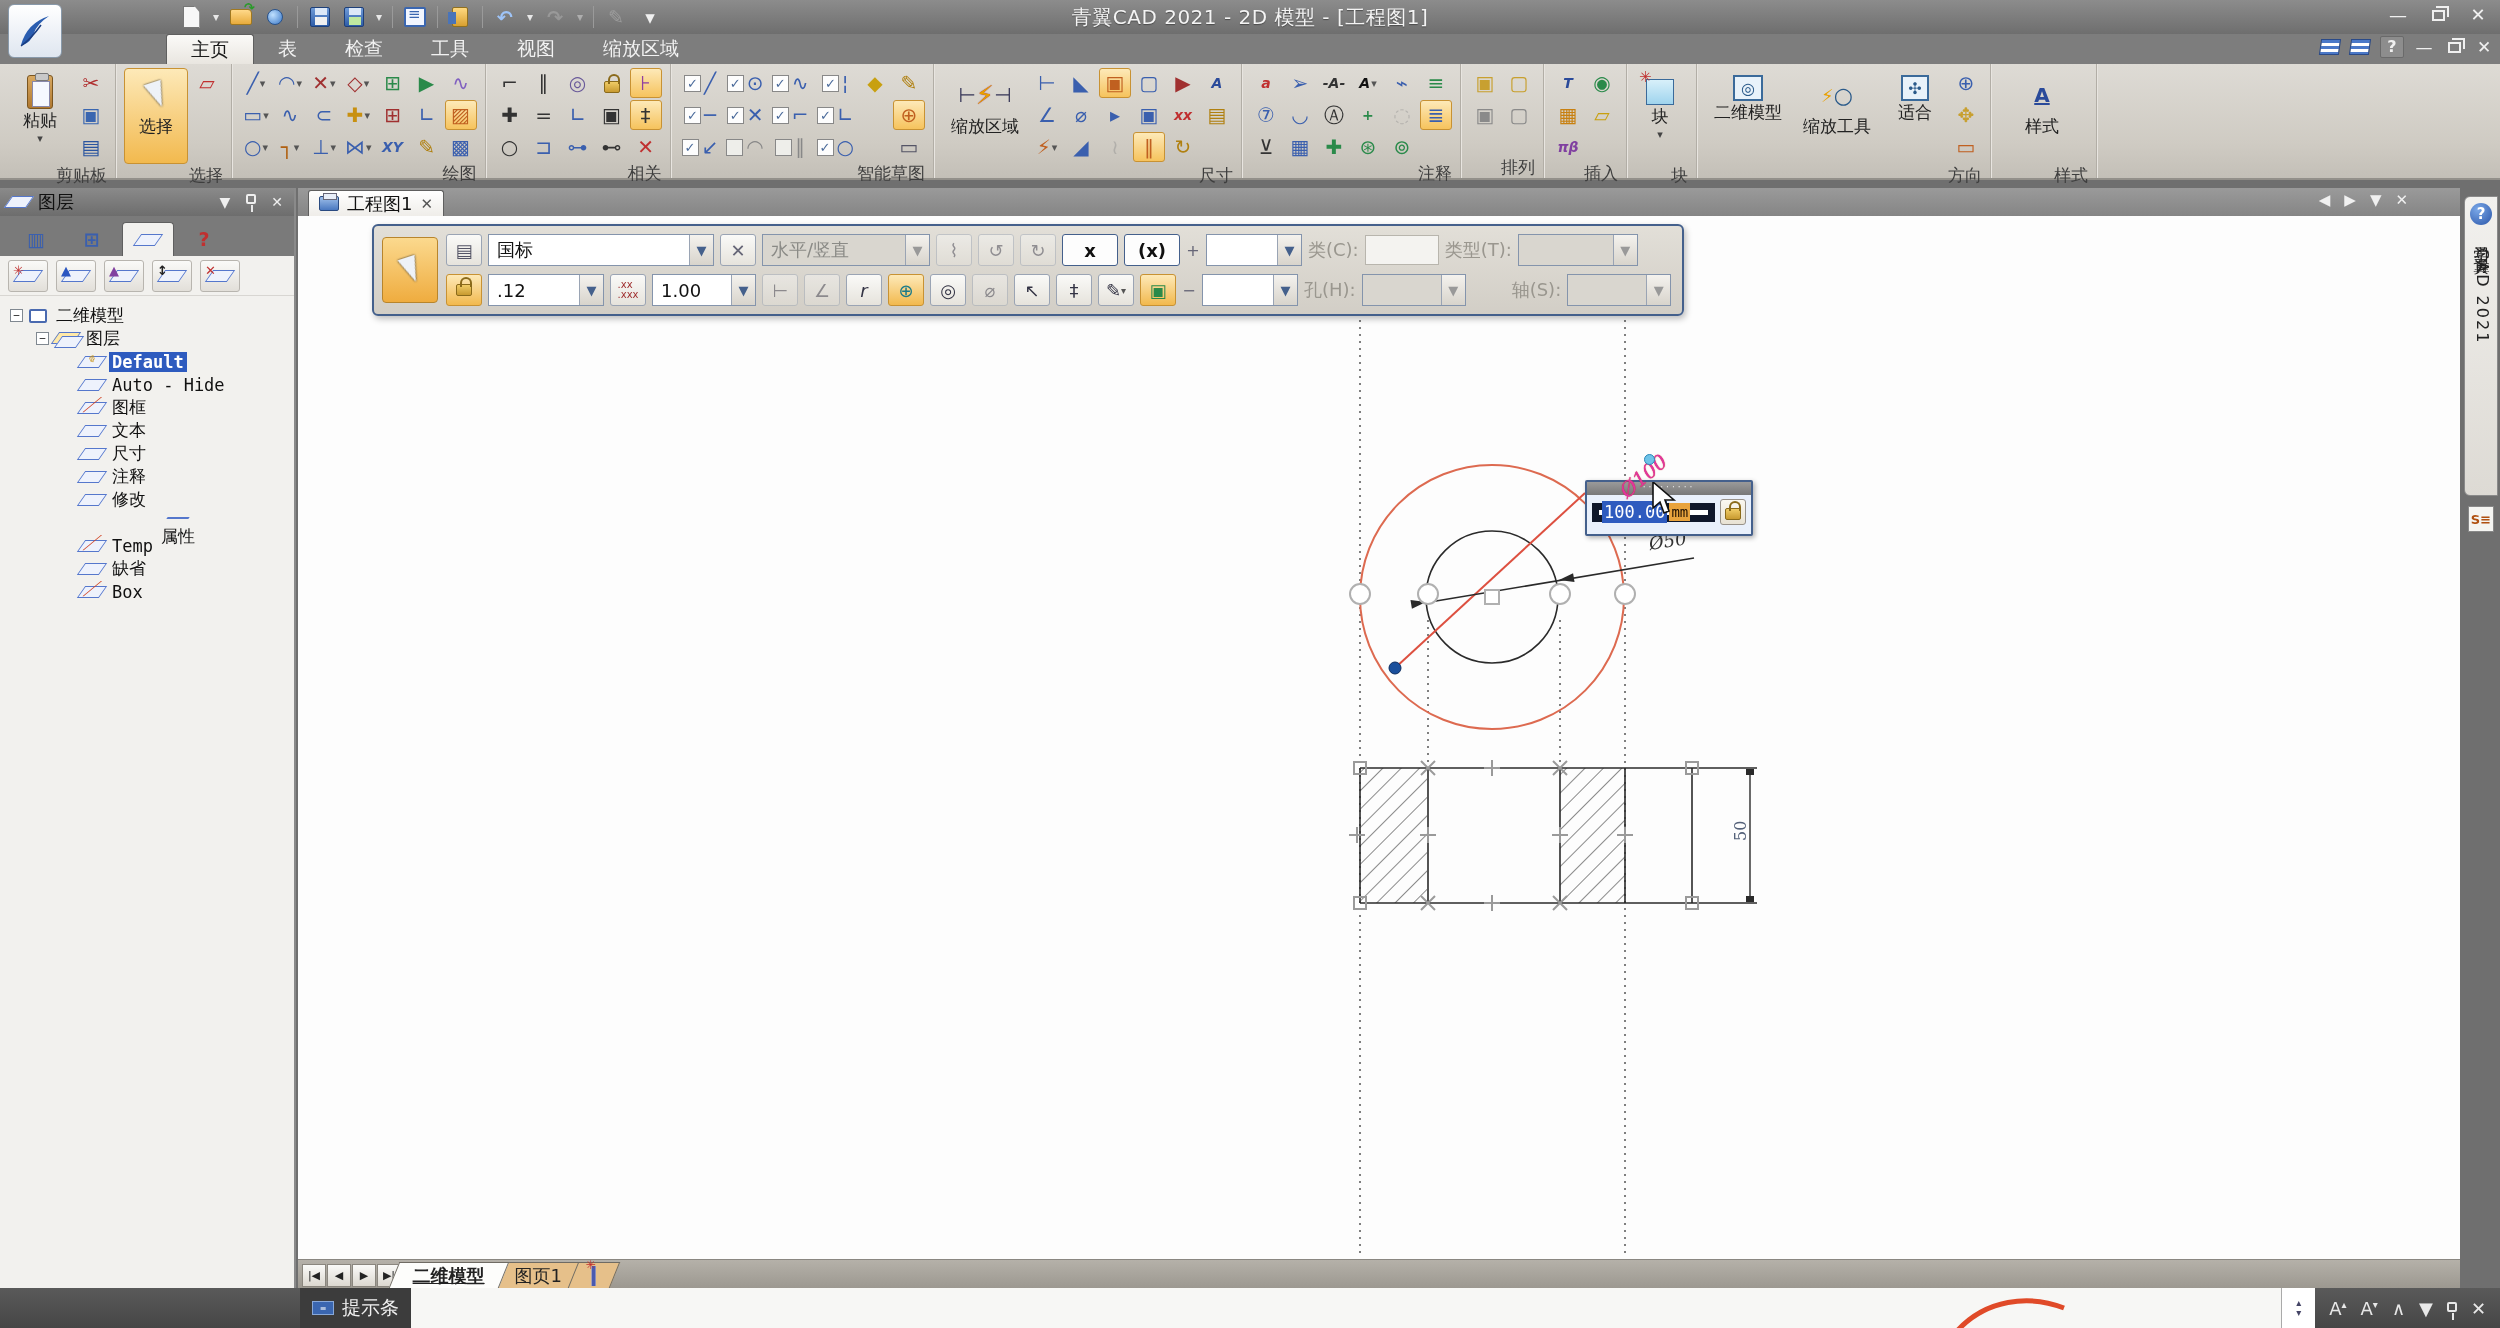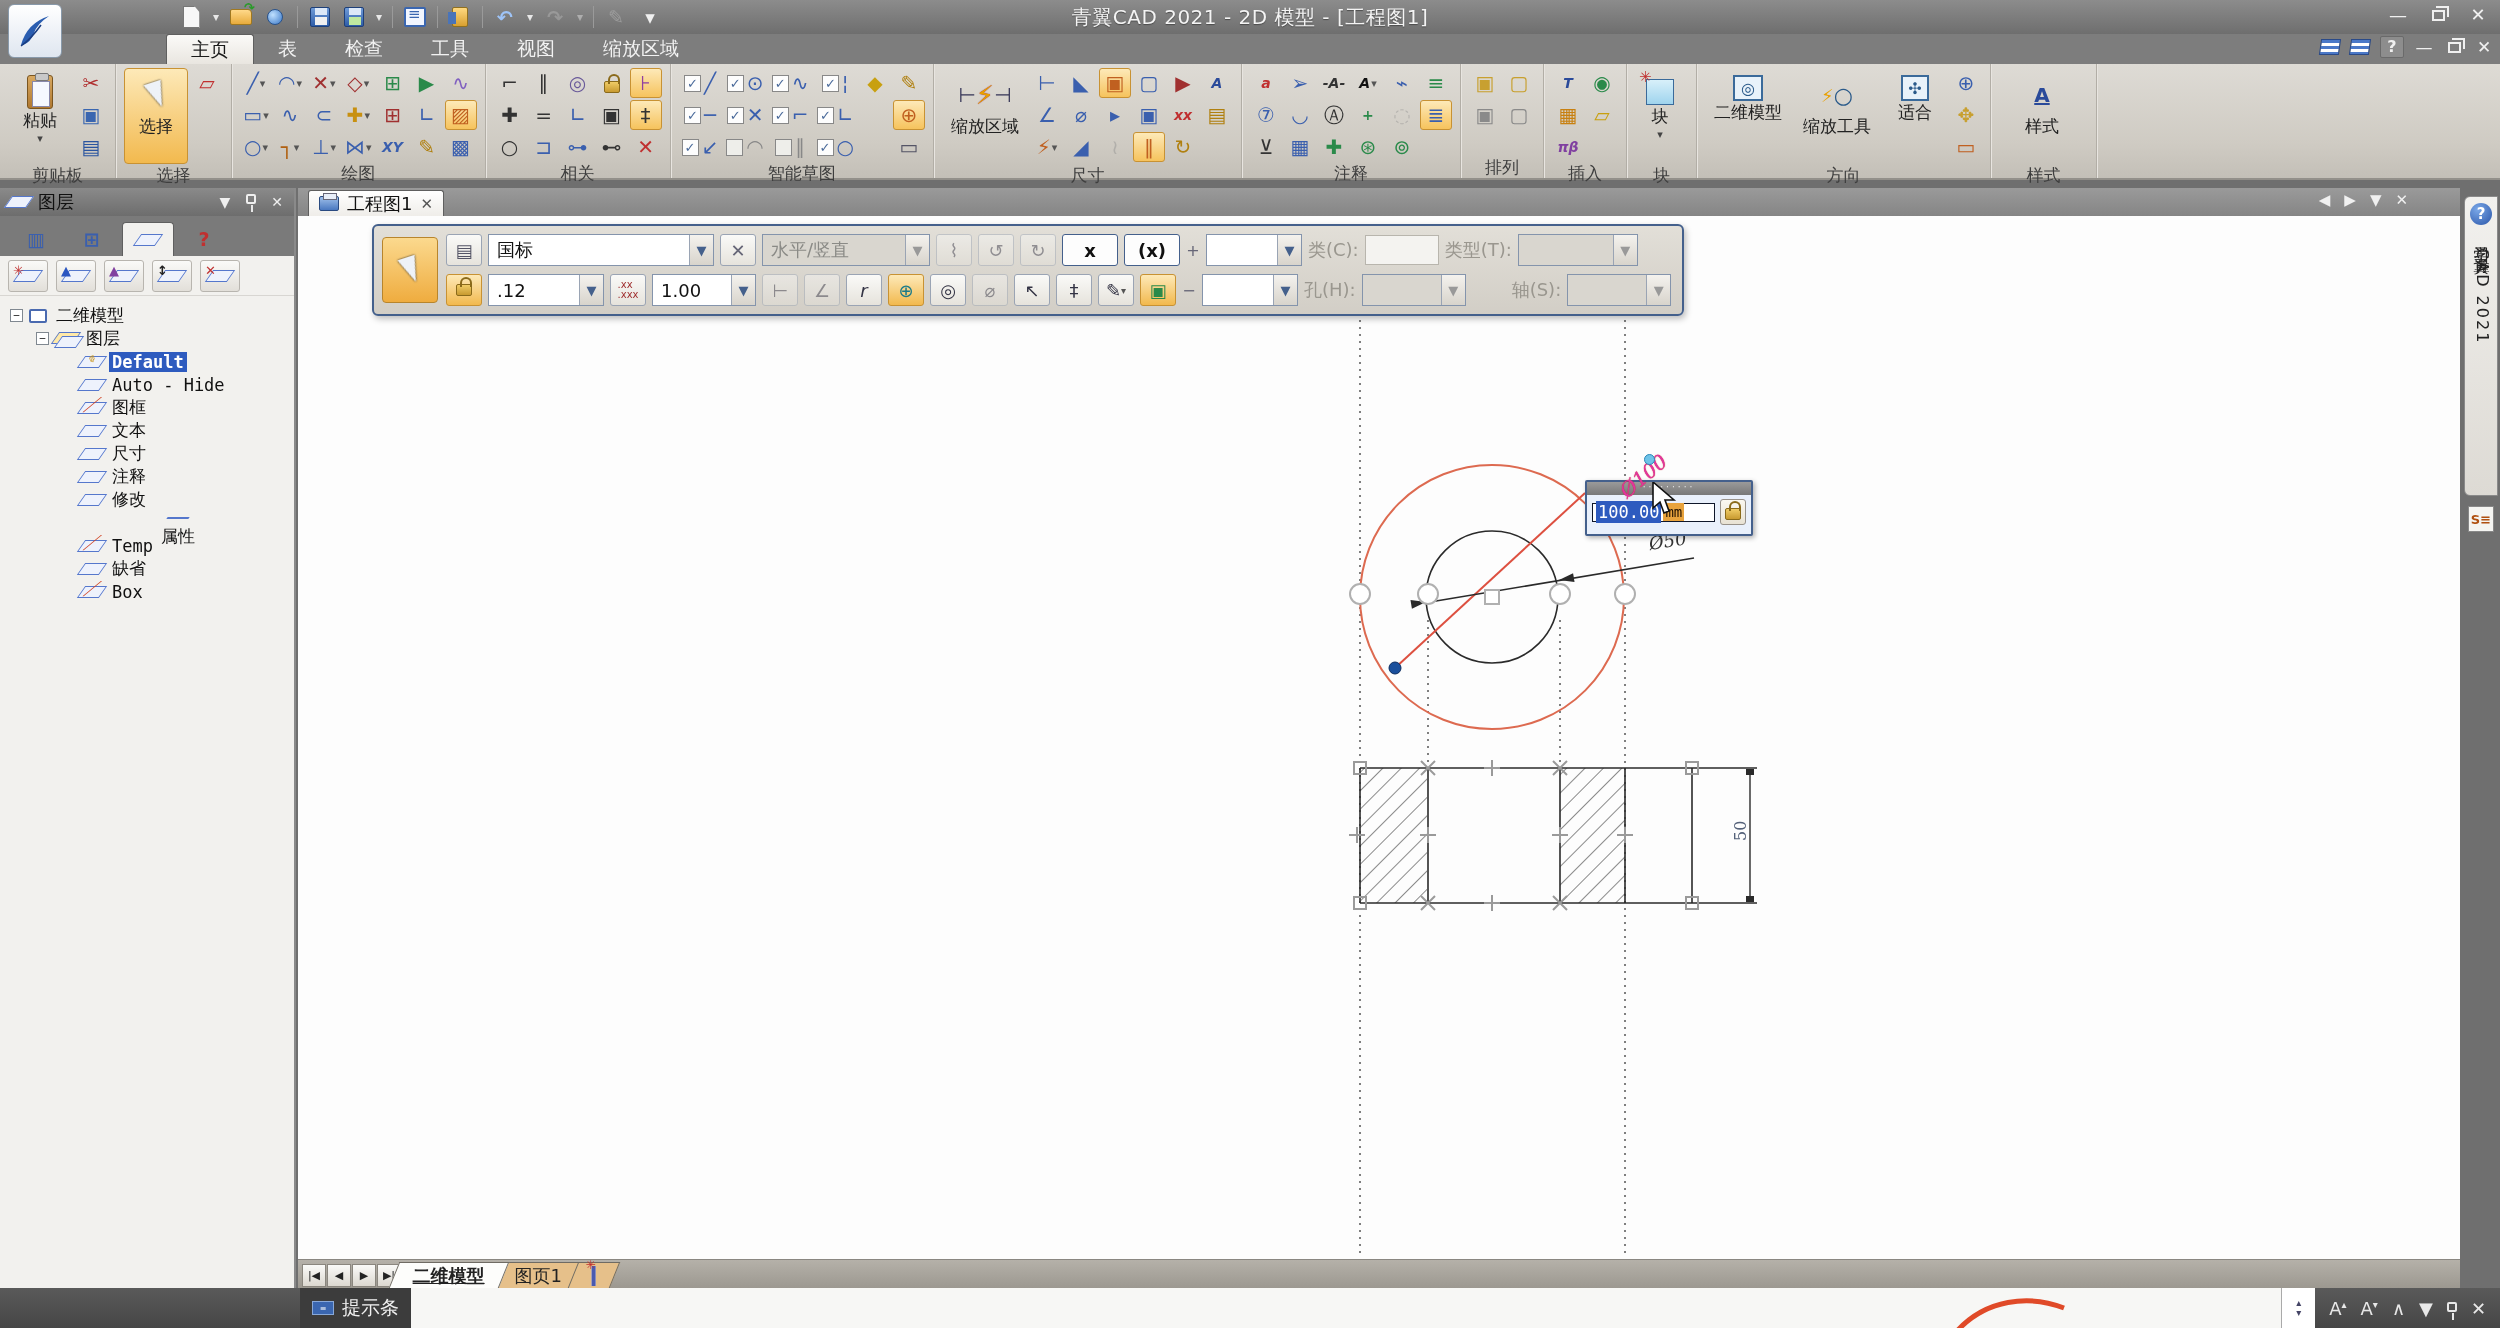--- a/index.html
+++ b/index.html
@@ -45,21 +45,21 @@
   #tabrow-right { position:absolute; right:6px; top:2px; display:flex; align-items:center; gap:10px; }
   .winstack { width:20px; height:16px; background:repeating-linear-gradient(#4a78c8 0 3px,#ffffff 3px 6px); border:1px solid #2a4a88; transform:skewX(-8deg); }
   .help-btn { width:24px; height:22px; background:#8d8d8d; border:1px solid #6a6a6a; color:#f0f0f0; font-weight:bold; text-align:center; font-size:16px; border-radius:2px; }
   .mdi-ctl { color:#f0f0f0; font-size:17px; width:20px; text-align:center; }
 
   
   #ribbon { position:absolute; left:0; top:64px; width:2500px; height:116px;
     background:linear-gradient(#dedbd5,#cfcbc3 70%,#c3bfb7); border-bottom:2px solid #93908a; display:flex; }
   .rib-group { display:flex; flex-direction:column; padding:4px 8px 0 8px; border-right:1px solid #b2aea6; box-shadow:1px 0 0 #e8e5e0; }
   .g-body { flex:1; display:flex; align-items:flex-start; gap:3px; }
-  .g-label { height:22px; text-align:center; font-size:17px; color:#3e3e3e; white-space:nowrap; }
+  .g-label { height:22px; text-align:right; font-size:17px; color:#3e3e3e; white-space:nowrap; }
   .rib-cols { display:flex; gap:2px; }
   .rib-col { display:flex; flex-direction:column; gap:2px; }
   .ico { min-width:32px; height:30px; padding:0 2px; display:flex; align-items:center; justify-content:center; border:1px solid transparent; border-radius:3px; gap:1px; }
   .ico .gg { font-size:20px; line-height:1; }
   .ico .gg.tt { font-size:14px; font-weight:bold; font-style:italic; }
   .ico .crt { font-size:11px; color:#555; }
   .ico.hl { background:linear-gradient(#fde9b8,#f6c35d); border-color:#c89233; }
   .ico.dm { opacity:.4; }
   .cbx { width:17px; height:17px; background:#fdfdfd; border:1px solid #888; font-size:13px; color:#4a6a9a; display:inline-flex; align-items:center; justify-content:center; margin-right:2px; }
   .cbx.off { color:transparent; background:#eeeeea; }
@@ -141,21 +141,21 @@
   .combo.dis { background:#d9d6cf; color:#8a8a86; }
   .combo.dis .arr { color:#999; }
   .clabel { font-size:18px; color:#9a978f; white-space:nowrap; }
   .cfield { width:74px; height:30px; background:#f4f3f0; border:1px solid #b8b5ad; }
   .togl { color:#667; font-size:16px; width:14px; text-align:center; }
 
   
   #dimpopup { position:absolute; left:1287px; top:264px; width:168px; height:56px; border:2px solid #44608c; background:#e9f0fb; border-radius:2px; box-shadow:2px 2px 5px rgba(0,0,0,.3); }
   #dimpopup .ptitle { height:13px; background:linear-gradient(#9a9a9a,#787878); color:#e8e8e8; font-size:9px; letter-spacing:3px; text-align:center; line-height:11px; overflow:hidden; }
   #dimpopup .pbody { display:flex; align-items:center; gap:5px; padding:4px 5px; }
-  #dimvalue { flex:1; height:19px; background:#fff; border:1px solid #0f172a; display:flex; align-items:center; padding:0 3px; font-family:"DejaVu Sans Mono",monospace; font-size:17px; }
+  #dimvalue { flex:1; height:19px; background:#fff; border:7px solid #0f172a; display:flex; align-items:center; padding:0 3px; font-family:"DejaVu Sans Mono",monospace; font-size:17px; }
   #dimvalue .sel { background:#2e5bbf; color:#fff; padding:1px 2px; }
   #dimvalue .unit { background:#e8a33d; color:#201000; padding:1px 2px; margin-left:2px; font-size:14px; }
   #dimlock { width:26px; height:26px; background:linear-gradient(#fbf8f0,#e8e2d4); border:1px solid #98928a; border-radius:3px; display:flex; align-items:center; justify-content:center; }
   #ghostdim { position:absolute; left:1318px; top:248px; transform:rotate(-40deg); font-size:20px; font-style:italic; color:#e0359f; text-shadow:0 0 1px #c22; font-family:"DejaVu Serif",serif; }
   #ghostdot { position:absolute; left:1346px; top:238px; width:11px; height:11px; border-radius:50%; background:#6ec3e8; border:1px solid #2a88b8; }
   #cursor { position:absolute; left:1354px; top:266px; }
 
   
   #sheetbar { position:absolute; left:298px; top:1259px; width:2162px; height:29px; background:linear-gradient(#b5b1a9,#9c9890); display:flex; align-items:flex-end; padding-left:4px; border-top:1px solid #8a8781; }
   .snav { width:24px; height:23px; margin:0 1px 1px 0; background:linear-gradient(#fafaf8,#dcd8d0); border:1px solid #8a867e; font-size:11px; color:#222; display:flex; align-items:center; justify-content:center; }

